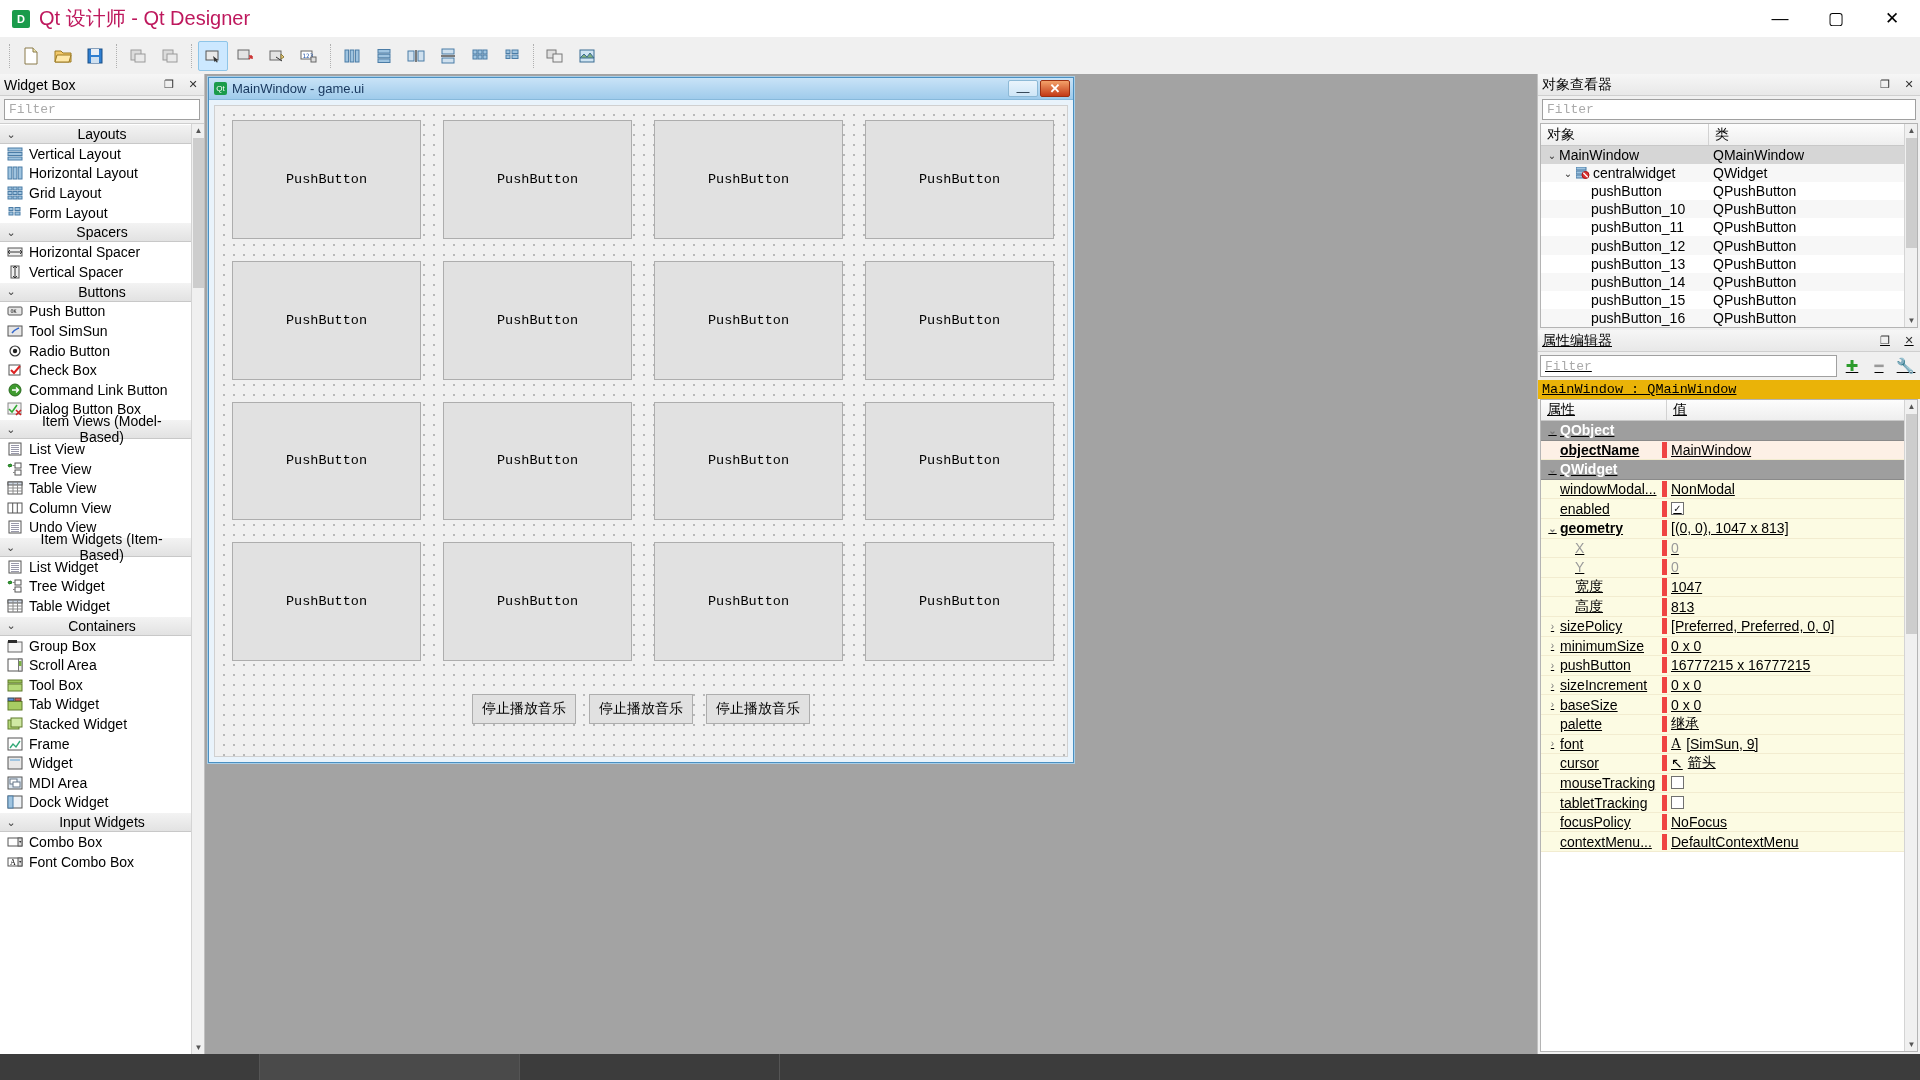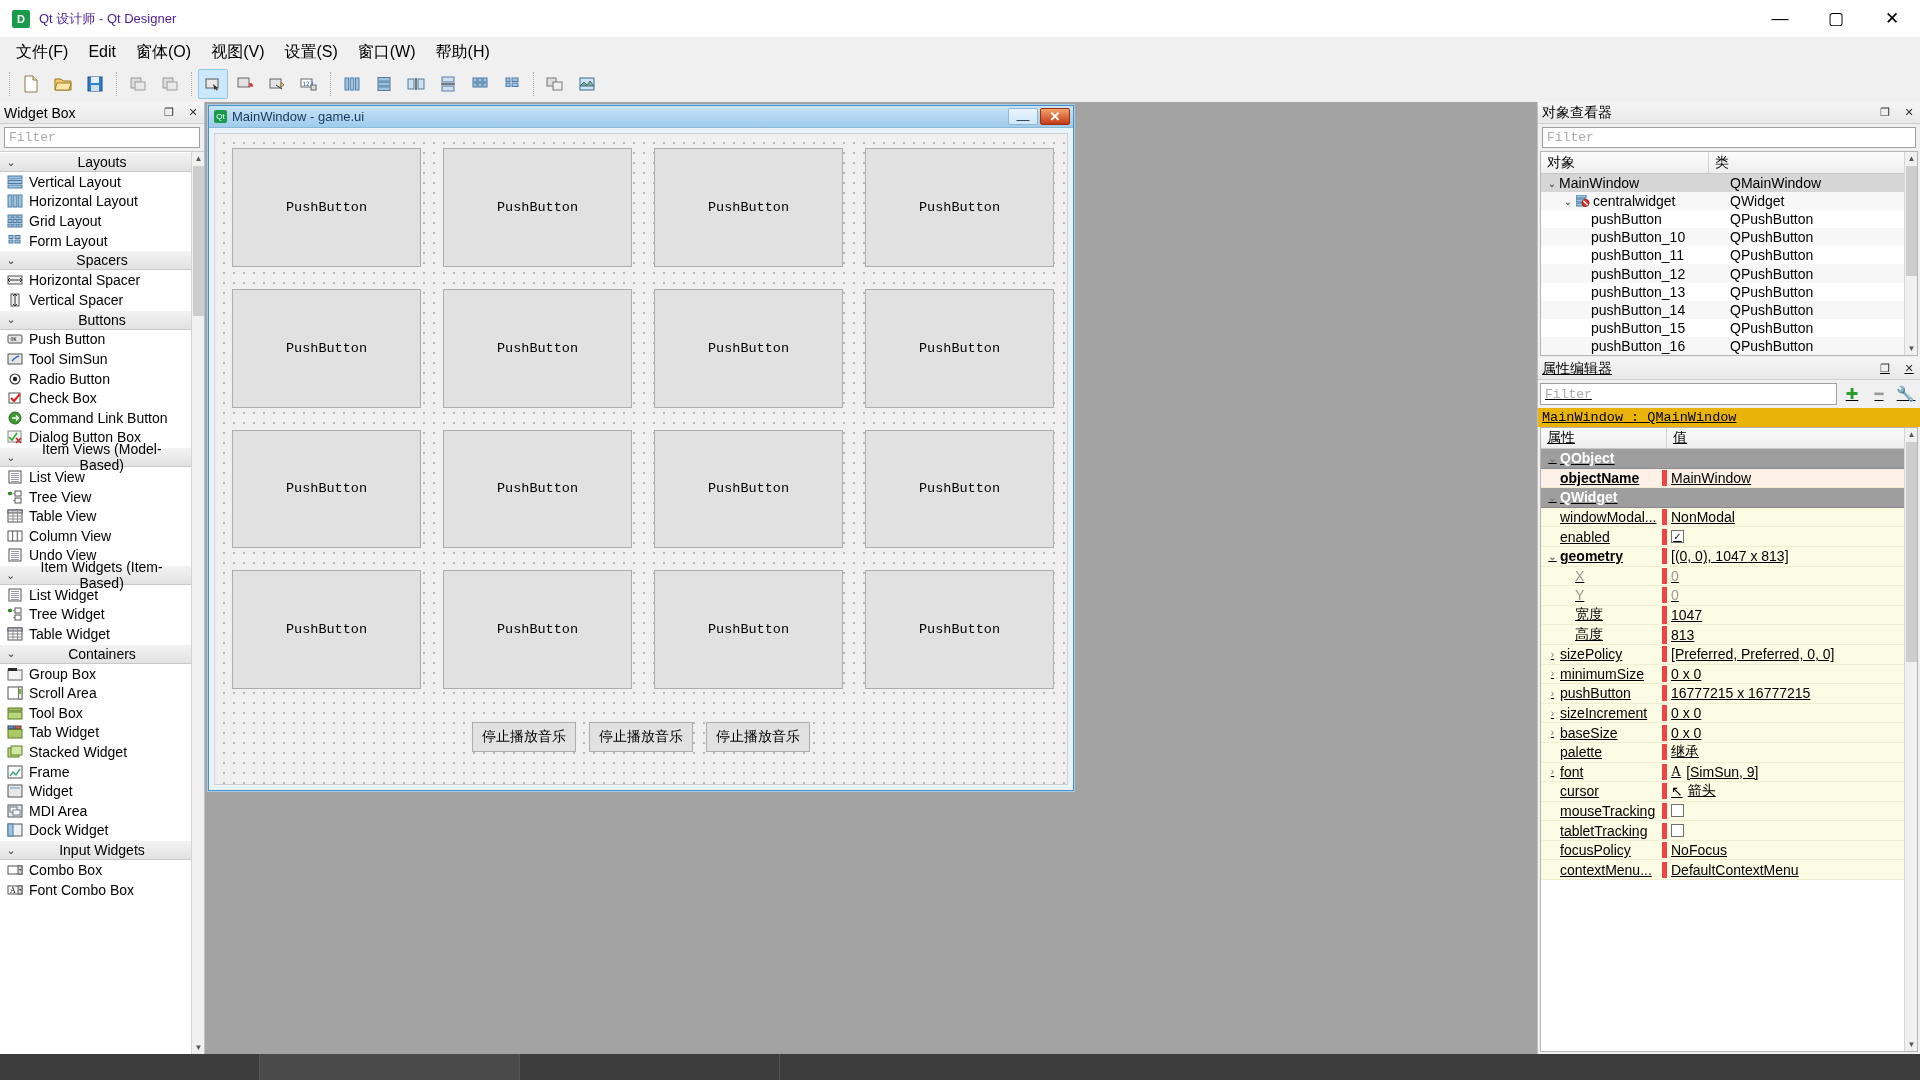--- a/index.html
+++ b/index.html
@@ -14,21 +14,21 @@
 
   
   .titlebar {
     height:38px; background:#ffffff; display:flex; align-items:center;
     padding-left:12px; flex:0 0 38px; border-bottom:1px solid #f0f0f0;
   }
   .title-icon {
     width:18px;height:18px;background:#1a9b4b;border-radius:2px;margin-right:9px;
     display:flex;align-items:center;justify-content:center;color:#fff;font-size:11px;font-weight:bold;
   }
-  .title-text { font-size:13px; color:#4c1d95; }
+  .title-text { font-size:20px; color:#be185d; }
   .win-controls { margin-left:auto; display:flex; height:38px; }
   .win-btn { width:56px;height:38px;display:flex;align-items:center;justify-content:center;font-size:17px;color:#000; }
 
   
   .menubar { height:28px; display:flex; align-items:center; padding-left:6px; background:#f0f0f0; flex:0 0 28px; }
   .menu-item { padding:3px 10px; font-size:16px; color:#000; white-space:nowrap; }
 
   
   .toolbar { height:36px; background:#f0f0f0; display:flex; align-items:center; padding-left:4px; flex:0 0 36px; }
   .tb-btn { width:30px;height:30px;margin:0 1px;display:flex;align-items:center;justify-content:center;border:1px solid transparent;border-radius:2px; }
@@ -89,21 +89,21 @@
   .tree-wrap { flex:1 1 auto; background:#fff; border:1px solid #b4b4b4; margin:0 2px 2px 2px; position:relative; overflow:hidden; }
   .tree-head { display:flex; height:22px; background:linear-gradient(#fdfdfd,#eeeeee); border-bottom:1px solid #c8c8c8; font-size:14px; }
   .tree-head div { display:flex; align-items:center; padding-left:6px; }
   .th-obj { width:168px; border-right:1px solid #d2d2d2; }
   .th-cls { flex:1 1 auto; }
   .tree-row { display:flex; height:18.1px; font-size:14px; align-items:center; }
   .tree-row:nth-child(odd) { background:#fff; }
   .tree-row:nth-child(even) { background:#f7f7f7; }
   .tree-row.sel { background:#d6d6d6; }
   .tr-name { width:168px; display:flex; align-items:center; overflow:hidden; white-space:nowrap; }
-  .tr-cls { flex:1 1 auto; padding-left:4px; white-space:nowrap; overflow:hidden;margin-left:17px; }
+  .tr-cls { flex:1 1 auto; padding-left:4px; white-space:nowrap; overflow:hidden; }
   .tr-chev { width:14px; text-align:center; font-size:10px; color:#333; }
   .tr-ico { width:15px;height:13px;margin-right:3px;display:flex;align-items:center;justify-content:center; }
   .tree-sb { position:absolute; right:0; top:0; width:13px; height:100%; background:#f0f0f0; border-left:1px solid #d4d4d4; }
   .tree-sb .thumb { position:absolute; top:14px; left:1px; width:11px; height:110px; background:#cdcdcd; }
   .tree-sb .ar { position:absolute; left:1px; width:11px; height:13px; font-size:8px; display:flex; align-items:center; justify-content:center; color:#555; }
   .tree-sb .ar.up { top:0; } .tree-sb .ar.dn { bottom:0; }
 
   .prop-editor { flex:1 1 auto; display:flex; flex-direction:column; min-height:0;text-decoration:underline; }
   .prop-filter-row { display:flex; align-items:center; margin:3px 2px; gap:3px; }
   .prop-filter { flex:1 1 auto; height:22px; border:1px solid #a0a0a0; background:#fff; display:flex; align-items:center;
@@ -147,29 +147,20 @@
   <div class="titlebar">
     <div class="title-icon">D</div>
     <div class="title-text">Qt 设计师 - Qt Designer</div>
     <div class="win-controls">
       <div class="win-btn">—</div>
       <div class="win-btn">▢</div>
       <div class="win-btn close">✕</div>
     </div>
   </div>
 
-  <div class="menubar" id="menubar">
-      <div class="menu-item">文件(F)</div>
-      <div class="menu-item">Edit</div>
-      <div class="menu-item">窗体(O)</div>
-      <div class="menu-item">视图(V)</div>
-      <div class="menu-item">设置(S)</div>
-      <div class="menu-item">窗口(W)</div>
-      <div class="menu-item">帮助(H)</div>
-    </div>
 
   <div class="toolbar">
     <div class="tb-sep"></div>
     <div class="tb-btn">
       <svg width="20" height="20" viewBox="0 0 20 20">
           <path d="M4 2h8l4 4v12H4z" fill="#fff" stroke="#8a7a4a"></path>
           <path d="M12 2v4h4" fill="#f2eab0" stroke="#8a7a4a"></path>
         </svg>
     </div>
     <div class="tb-btn">

